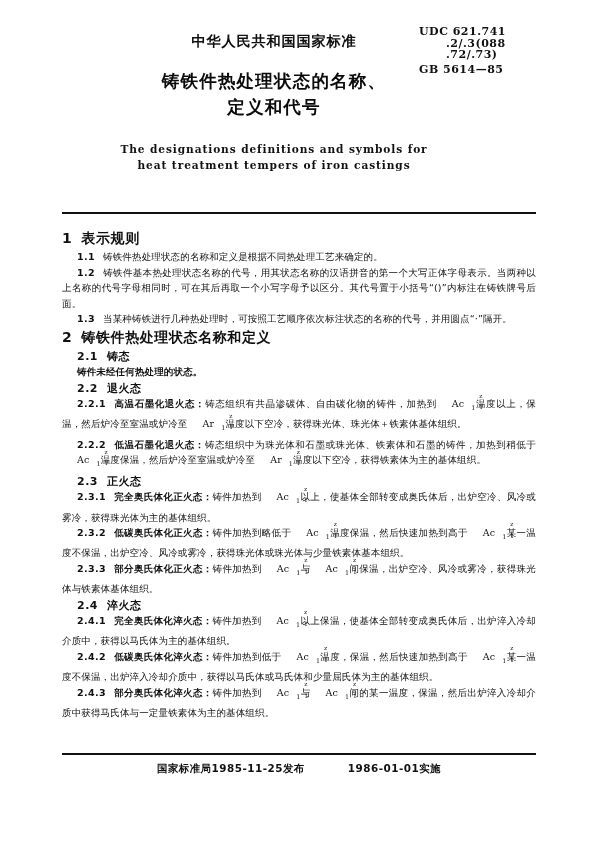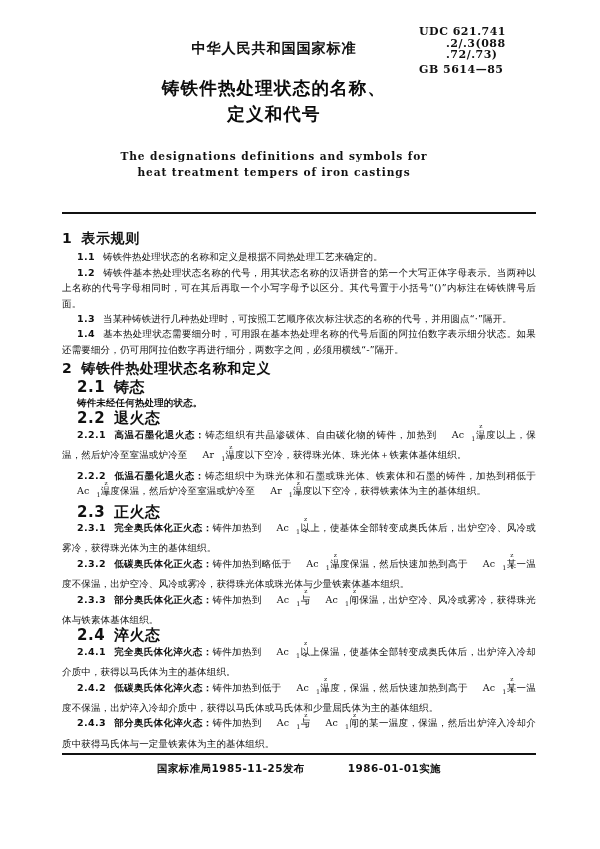--- a/index.html
+++ b/index.html
@@ -22,21 +22,21 @@
     left: 0; top: 0;
     width: 600px;
     height: 849px;
     box-sizing: border-box;
     padding: 0;
   }
 
   
   .header {
     position: absolute;
-    left: 0; top: 39px;
+    left: 0; top: 32px;
     width: 600px;
   }
 
   .nat-std {
     text-align: center;
     font-size: 14.2px;
     font-weight: 700;
     letter-spacing: 0.8px;
     color: #111;
     padding-left: 18px;
@@ -126,21 +126,21 @@
   .h1 {
     font-weight: 700;
     font-size: 14px;
     letter-spacing: 0.6px;
     margin: 0 0 3px 0;
   }
   .h1 .num { margin-right: 9px; }
 
   .h2 {
     font-weight: 700;
-    font-size: 15px;
+    font-size: 11px;
     letter-spacing: 0.5px;
     margin: 1px 0 0 0;
     padding-left: 15px;
   }
   .h2 .num { margin-right: 9px; }
 
   p.para {
     margin: 0;
     text-indent: 15px;
     text-align: justify;
@@ -243,21 +243,20 @@
     <div class="h1">
       <span class="num">1</span><span>表示规则</span>
     </div>
 
     <p class="para"><span class="lbl">1.1</span><span class="gap" style="display:inline-block;width:8px"></span><span>铸铁件热处理状态的名称和定义是根据不同热处理工艺来确定的。</span></p>
 
     <p class="para"><span class="lbl">1.2</span><span class="gap" style="display:inline-block;width:8px"></span><span>铸铁件基本热处理状态名称的代号，用其状态名称的汉语拼音的第一个大写正体字母表示。当两种以上名称的代号字母相同时，可在其后再取一个小写字母予以区分。其代号置于小括号“()”内标注在铸铁牌号后面。</span></p>
 
     <p class="para"><span class="lbl">1.3</span><span class="gap" style="display:inline-block;width:8px"></span><span>当某种铸铁进行几种热处理时，可按照工艺顺序依次标注状态的名称的代号，并用圆点“·”隔开。</span></p>
 
-    <p class="para"><span class="lbl">1.4</span><span class="gap" style="display:inline-block;width:8px"></span><span>基本热处理状态需要细分时，可用跟在基本热处理名称的代号后面的阿拉伯数字表示细分状态。如果还需要细分，仍可用阿拉伯数字再进行细分，两数字之间，必须用横线“-”隔开。</span></p>
 
     <div class="spacer-sm"></div>
 
     <div class="h1">
       <span class="num">2</span><span>铸铁件热处理状态名称和定义</span>
     </div>
 
     <div class="h2">
       <span class="num">2.1</span><span>铸态</span>
     </div>

